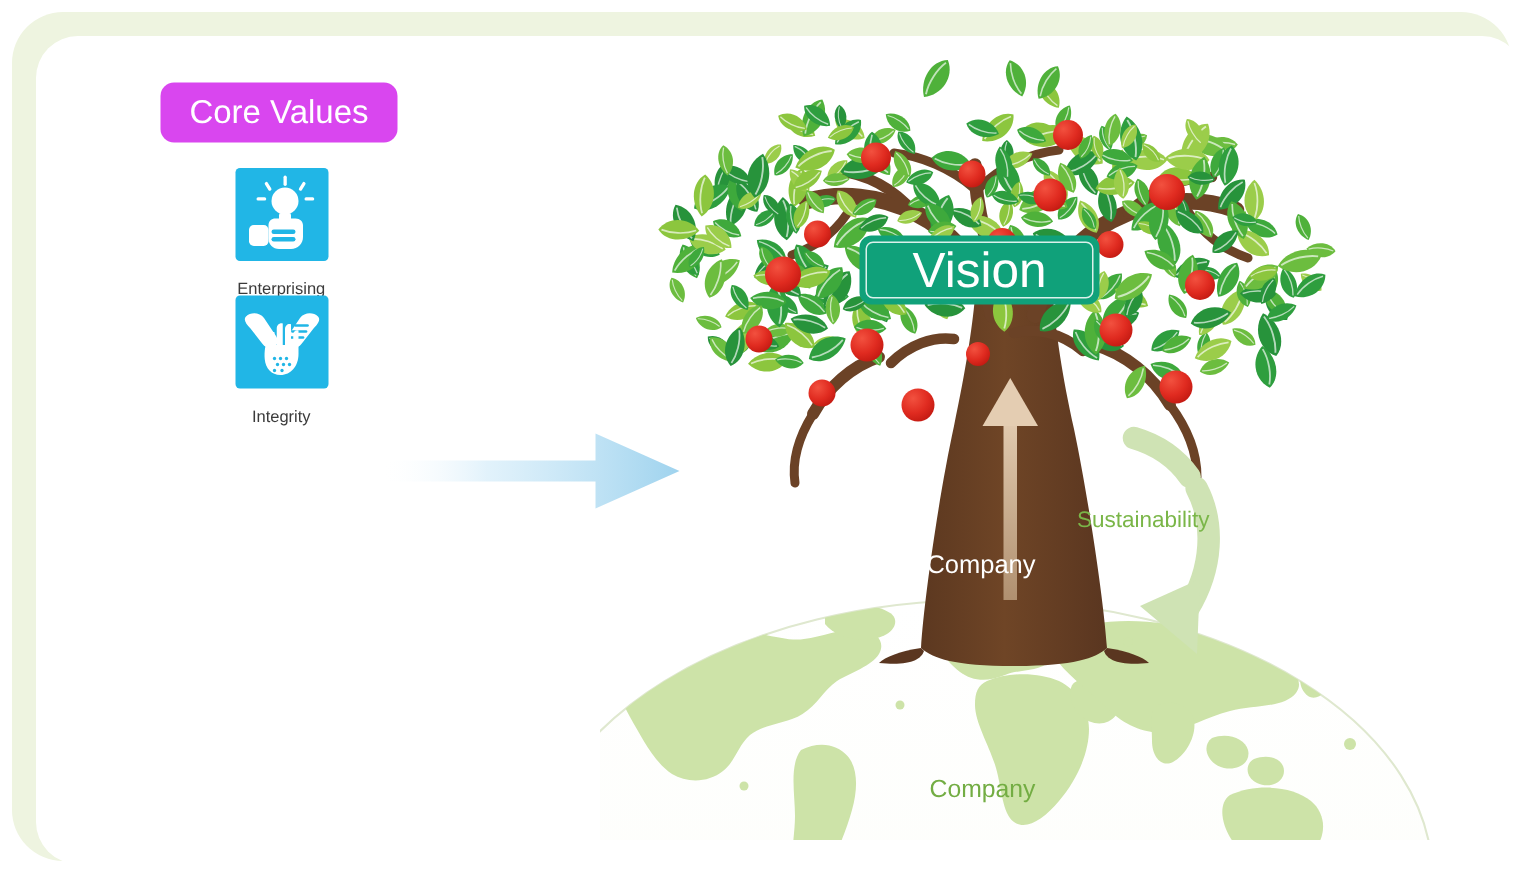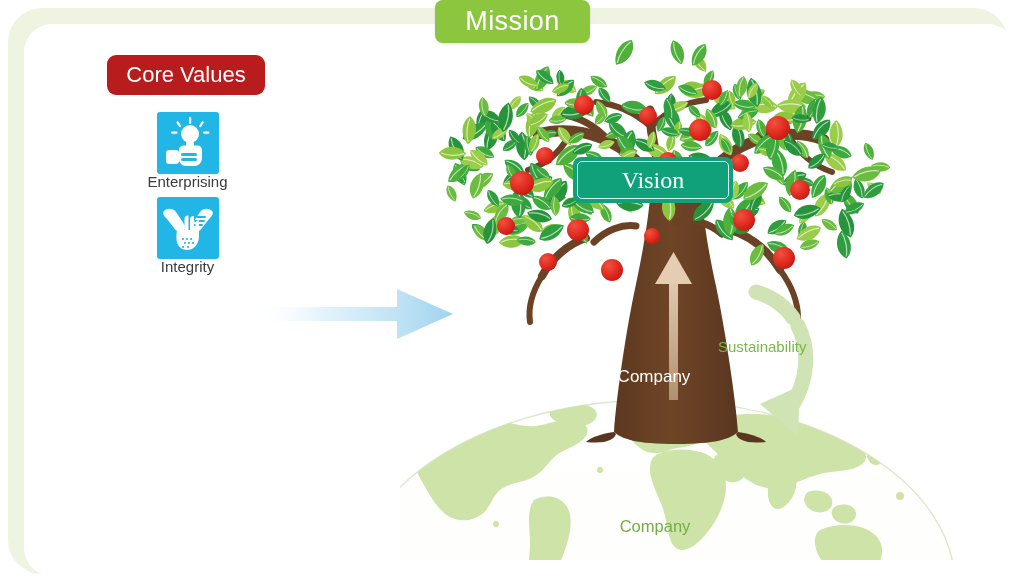--- a/index.html
+++ b/index.html
@@ -58,21 +58,21 @@
     box-shadow: 0 1px 3px rgba(0,0,0,.10);
   }
 
   
   #corevalues-pill {
     position: absolute;
     left: 107px;
     top: 55px;
     width: 158px;
     height: 40px;
-    background: #b91c1c;
+    background: #d946ef;
     border-radius: 9px;
     display: flex;
     align-items: center;
     justify-content: center;
     color: #ffffff;
     font-size: 22px;
     z-index: 30;
   }
 
   
@@ -93,22 +93,22 @@
     width: 62px;
     height: 62px;
     margin: 0 auto;
     background: #21b6e6;
     border-radius: 3px;
     position: relative;
     display: block;
   }
   .value-tile svg { display: block; }
   .value-label {
-    margin-top: 1px;
-    font-size: 15px;
+    margin-top: 13px;
+    font-size: 11px;
     color: #3b3b3b;
     line-height: 13px;
     white-space: nowrap;
   }
 
   
   #blue-arrow {
     position: absolute;
     left: 255px;
     top: 283px;
@@ -144,24 +144,23 @@
   }
   #vision-pill .vision-inner {
     position: absolute;
     left: 4px; top: 4px; right: 4px; bottom: 4px;
     border: 1.5px solid rgba(255,255,255,.85);
     border-radius: 5px;
     pointer-events: none;
   }
   #vision-label {
     color: #ffffff;
-    font-size: 24px;
+    font-size: 33px;
     position: relative;
     z-index: 2;
-    font-family: Liberation Serif, serif;
   }
 
   
   #company-label {
     position: absolute;
     left: 604px;
     top: 367px;
     width: 100px;
     text-align: center;
     color: #ffffff;
@@ -869,21 +868,20 @@
 
   <div id="vision-pill">
     <span class="vision-inner"></span>
     <span id="vision-label">Vision</span>
   </div>
 
   <div id="company-label">Company</div>
   <div id="sustainability-label">Sustainability</div>
   <div id="society-label">Company</div>
 
-  <div id="mission-pill">Mission</div>
 
   <div id="corevalues-pill">Core Values</div>
 
   <svg id="blue-arrow" viewBox="0 0 200 62">
     <defs>
       <linearGradient id="gBlueArrow" x1="0" y1="0" x2="1" y2="0">
         <stop offset="0%" stop-color="#ffffff" stop-opacity="0.05"></stop>
         <stop offset="35%" stop-color="#d8eefa" stop-opacity="0.75"></stop>
         <stop offset="100%" stop-color="#9fd3ee" stop-opacity="1"></stop>
       </linearGradient>

